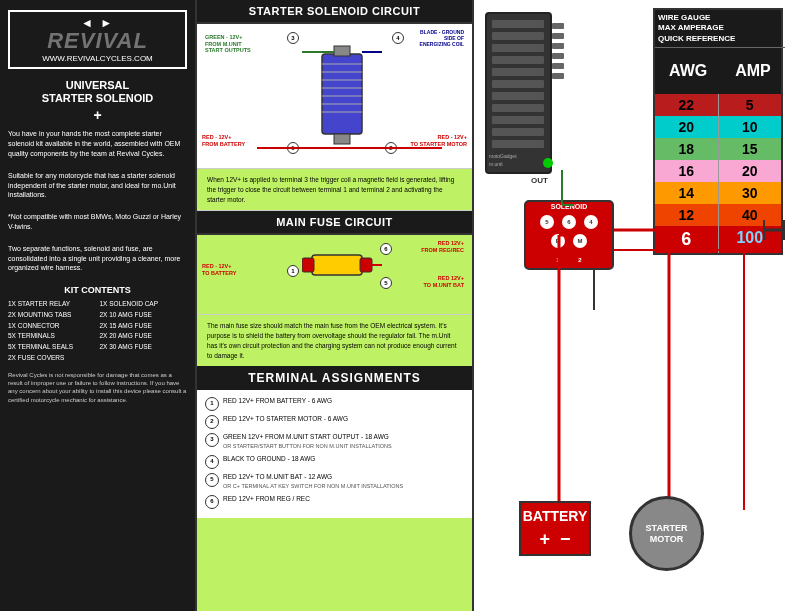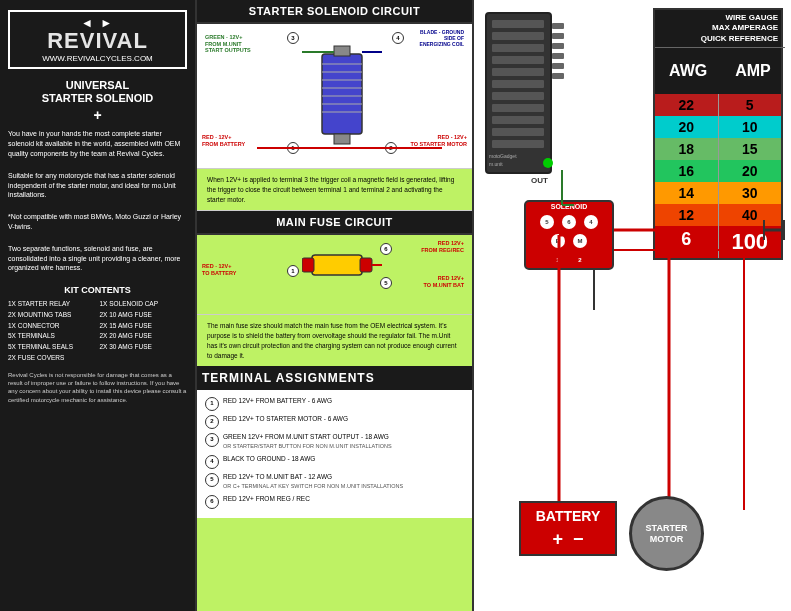--- a/index.html
+++ b/index.html
@@ -30,21 +30,22 @@
       padding: 4px;
       margin-bottom: 4px;
     }
     .revival-logo .arrows {
       font-size: 12px;
       letter-spacing: 2px;
     }
     .revival-logo .brand {
       font-size: 22px;
       font-weight: 900;
-      color: #e5e5e5;
+      font-style: italic;
+      color: #737373;
       letter-spacing: 1px;
       line-height: 1;
     }
     .revival-logo .website {
       font-size: 8px;
       margin-top: 2px;
     }
 
     .left-panel h2 {
       text-align: center;
@@ -158,20 +159,21 @@
     
     .terminal-section {
       background: #fff;
       padding: 0;
     }
     .terminal-header {
       background: #1a1a1a;
       color: #fff;
       font-size: 12px;
       font-weight: 900;
+      text-align: center;
       padding: 5px;
       letter-spacing: 1px;
     }
     .terminal-list {
       padding: 6px 8px;
       font-size: 6.5px;
       line-height: 1.6;
     }
     .terminal-item {
       display: flex;
@@ -214,21 +216,21 @@
       position: absolute;
       top: 8px;
       right: 8px;
       width: 130px;
       border: 2px solid #333;
       font-size: 8px;
     }
     .wg-title {
       background: #1a1a1a;
       color: #fff;
-      text-align: right;
+      text-align: left;
       font-size: 8px;
       font-weight: 900;
       padding: 3px;
       line-height: 1.3;
     }
     .wg-header {
       display: flex;
       background: #1a1a1a;
       color: #fff;
     }
@@ -265,21 +267,21 @@
       top: 0;
       left: 0;
       width: 100%;
       height: 100%;
     }
 
     .battery-box {
       position: absolute;
       bottom: 55px;
       left: 45px;
-      width: 98px;
+      width: 72px;
       height: 55px;
       background: #cc0000;
       border: 2px solid #333;
       display: flex;
       align-items: center;
       justify-content: center;
       font-size: 10px;
       font-weight: 900;
       color: #fff;
     }
@@ -553,35 +555,35 @@
           <div class="wg-amp">5</div>
         </div>
         <div class="wg-row" style="background: rgb(0, 204, 204);">
           <div class="wg-awg">20</div>
           <div class="wg-amp">10</div>
         </div>
         <div class="wg-row" style="background: rgb(102, 187, 102);">
           <div class="wg-awg">18</div>
           <div class="wg-amp">15</div>
         </div>
-        <div class="wg-row" style="background: #22c55e;">
+        <div class="wg-row" style="background: #f9a8d4;">
           <div class="wg-awg">16</div>
           <div class="wg-amp">20</div>
         </div>
         <div class="wg-row" style="background: rgb(255, 153, 0);">
           <div class="wg-awg">14</div>
           <div class="wg-amp">30</div>
         </div>
         <div class="wg-row" style="background: rgb(238, 68, 0);">
           <div class="wg-awg">12</div>
           <div class="wg-amp">40</div>
         </div>
         <div class="wg-row" style="background: rgb(204, 0, 0);">
           <div class="wg-awg" style="font-size: 18px; color: rgb(255, 255, 255);">6</div>
-          <div class="wg-amp" style="font-size: 22px; color: #ffffff;">100</div>
+          <div class="wg-amp" style="font-size: 16px; color: #7dd3fc;">100</div>
         </div>
       </div>
   </div>
 
   <svg style="position:absolute;top:8px;left:2px;width:100px;height:190px;">
 
     <rect x="10" y="5" width="65" height="160" rx="3" fill="#333" stroke="#222" stroke-width="2"></rect>
 
     <rect x="16" y="12" width="52" height="8" rx="1" fill="#555"></rect>
     <rect x="16" y="24" width="52" height="8" rx="1" fill="#555"></rect>

